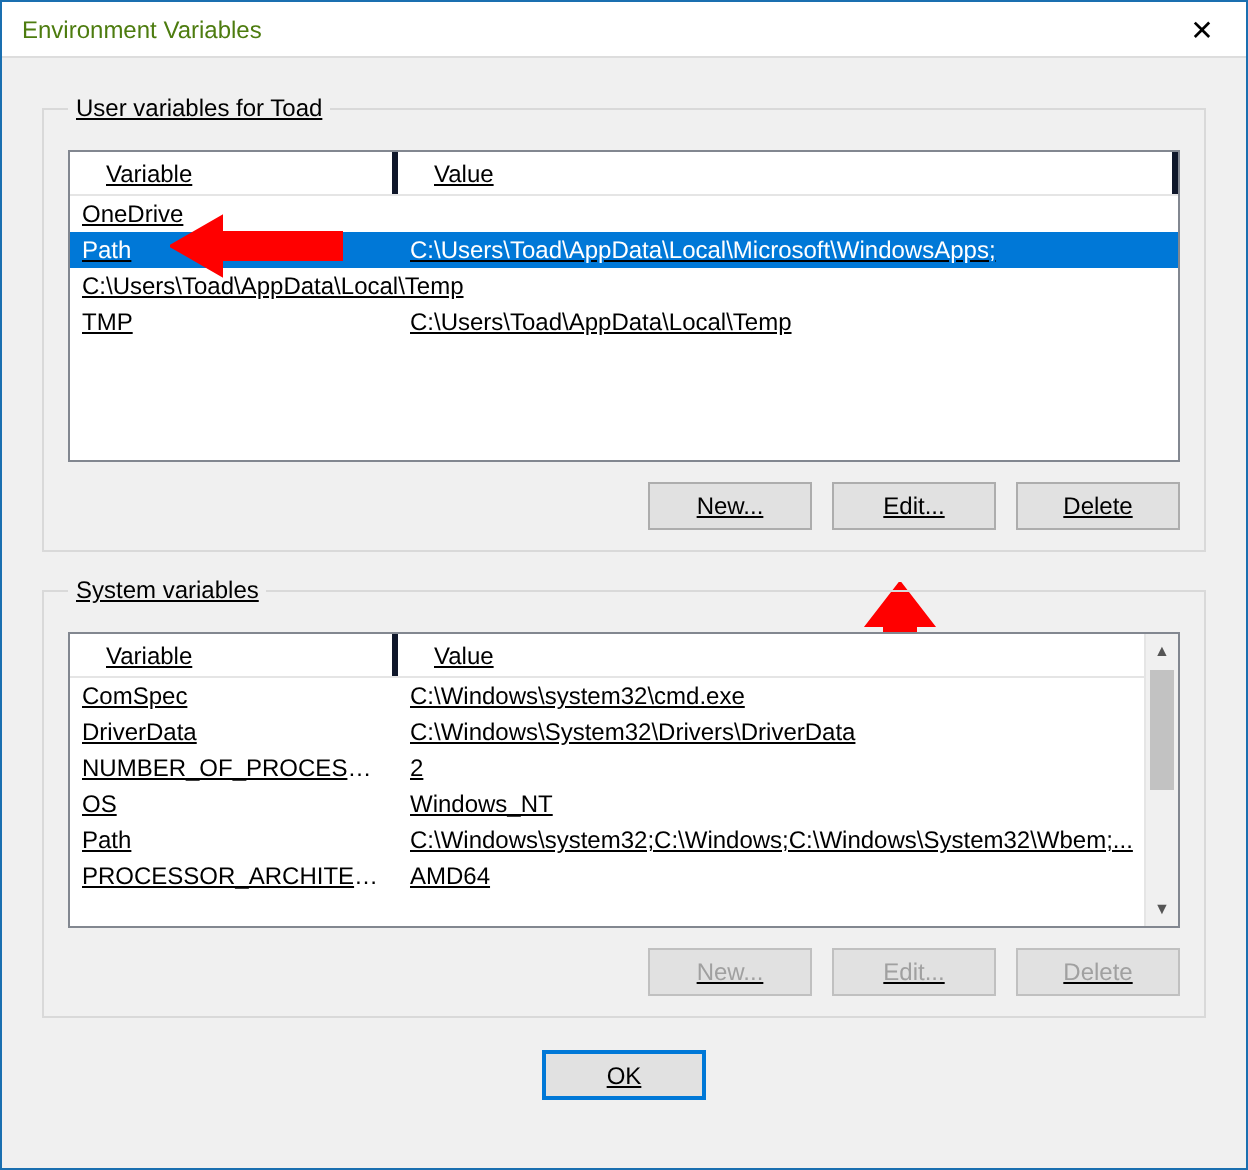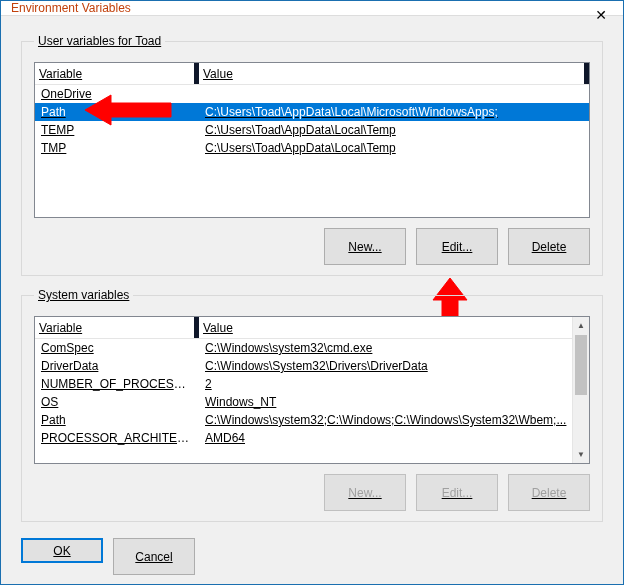--- a/index.html
+++ b/index.html
@@ -22,21 +22,21 @@
   }
   .titlebar {
     height: 28px;
     background: #fff;
     border-bottom: 1px solid #ddd;
     display: flex;
     align-items: center;
     padding-left: 10px;
     position: relative;
   }
-  .titlebar .title { font-size: 12px; color: #c2410c; }
+  .titlebar .title { font-size: 12px; color: #4d7c0f; }
   .titlebar .close {
     position: absolute;
     right: 0; top: 0;
     width: 44px; height: 28px;
     display: flex; align-items: center; justify-content: center;
     font-size: 14px; color: #000;
   }
   .content {
     flex: 1;
     padding: 10px 20px 14px 20px;
@@ -67,22 +67,22 @@
   .listbox .header {
     display: flex;
     background: #fff;
     border-bottom: 1px solid #e5e5e5;
     height: 22px;
     align-items: center;
     font-size: 12px;
     color: #000;
   }
   .listbox .header .col {
-    padding: 0 4px;
-    border-right: 5px solid #0f172a;
+    padding: 0 18px;
+    border-right: 3px solid #0f172a;
     height: 100%;
     display: flex;
     align-items: center;
   }
   .listbox .rows { }
   .listbox .row {
     display: flex;
     height: 18px;
     align-items: center;
     font-size: 12px;
@@ -122,35 +122,35 @@
   .sys .listbox .scroll .arr.up { top: 0; }
   .sys .listbox .scroll .arr.down { bottom: 0; }
   .btnrow {
     display: flex;
     justify-content: flex-end;
     gap: 10px;
     margin-top: 10px;
   }
   .btn {
     width: 82px;
-    height: 37px;
+    height: 24px;
     background: #e1e1e1;
     border: 1px solid #adadad;
     font-size: 12px;
     display: flex;
     align-items: center;
     justify-content: center;
     color: #000;
     cursor: default;
   }
   .btn.disabled { color: #a0a0a0; background: #e1e1e1; border-color:#c0c0c0; }
   .btn.default { border: 2px solid #0078d7; height: 25px; }
   .bottomrow {
     display: flex;
-    justify-content: flex-start;
+    justify-content: center;
     gap: 10px;
     margin-top: 12px;
   }
   
   .arrow-svg {
     position: absolute;
     pointer-events: none;
   }
 </style>
 </head>
@@ -175,21 +175,20 @@
         </div>
         <div class="rows" id="user-rows">
             <div class="row">
               <div class="cell col-var">OneDrive</div>
             </div>
             <div class="row selected">
               <div class="cell col-var">Path</div>
               <div class="cell col-val">C:\Users\Toad\AppData\Local\Microsoft\WindowsApps;</div>
             </div>
             <div class="row">
-              <div class="cell col-var">TEMP</div>
               <div class="cell col-val">C:\Users\Toad\AppData\Local\Temp</div>
             </div>
             <div class="row">
               <div class="cell col-var">TMP</div>
               <div class="cell col-val">C:\Users\Toad\AppData\Local\Temp</div>
             </div>
           </div>
 
         <svg class="arrow-svg" style="left:50px;top:28px;" width="90" height="38" viewBox="0 0 90 38">
           <g fill="#ff0000" stroke="#ff0000">
@@ -251,17 +250,16 @@
       </div>
       <div class="btnrow">
         <div class="btn disabled">New...</div>
         <div class="btn disabled">Edit...</div>
         <div class="btn disabled">Delete</div>
       </div>
     </fieldset>
 
     <div class="bottomrow">
       <div class="btn default">OK</div>
-      <div class="btn">Cancel</div>
     </div>
 
   </div>
 </div>
 
 </body></html>

